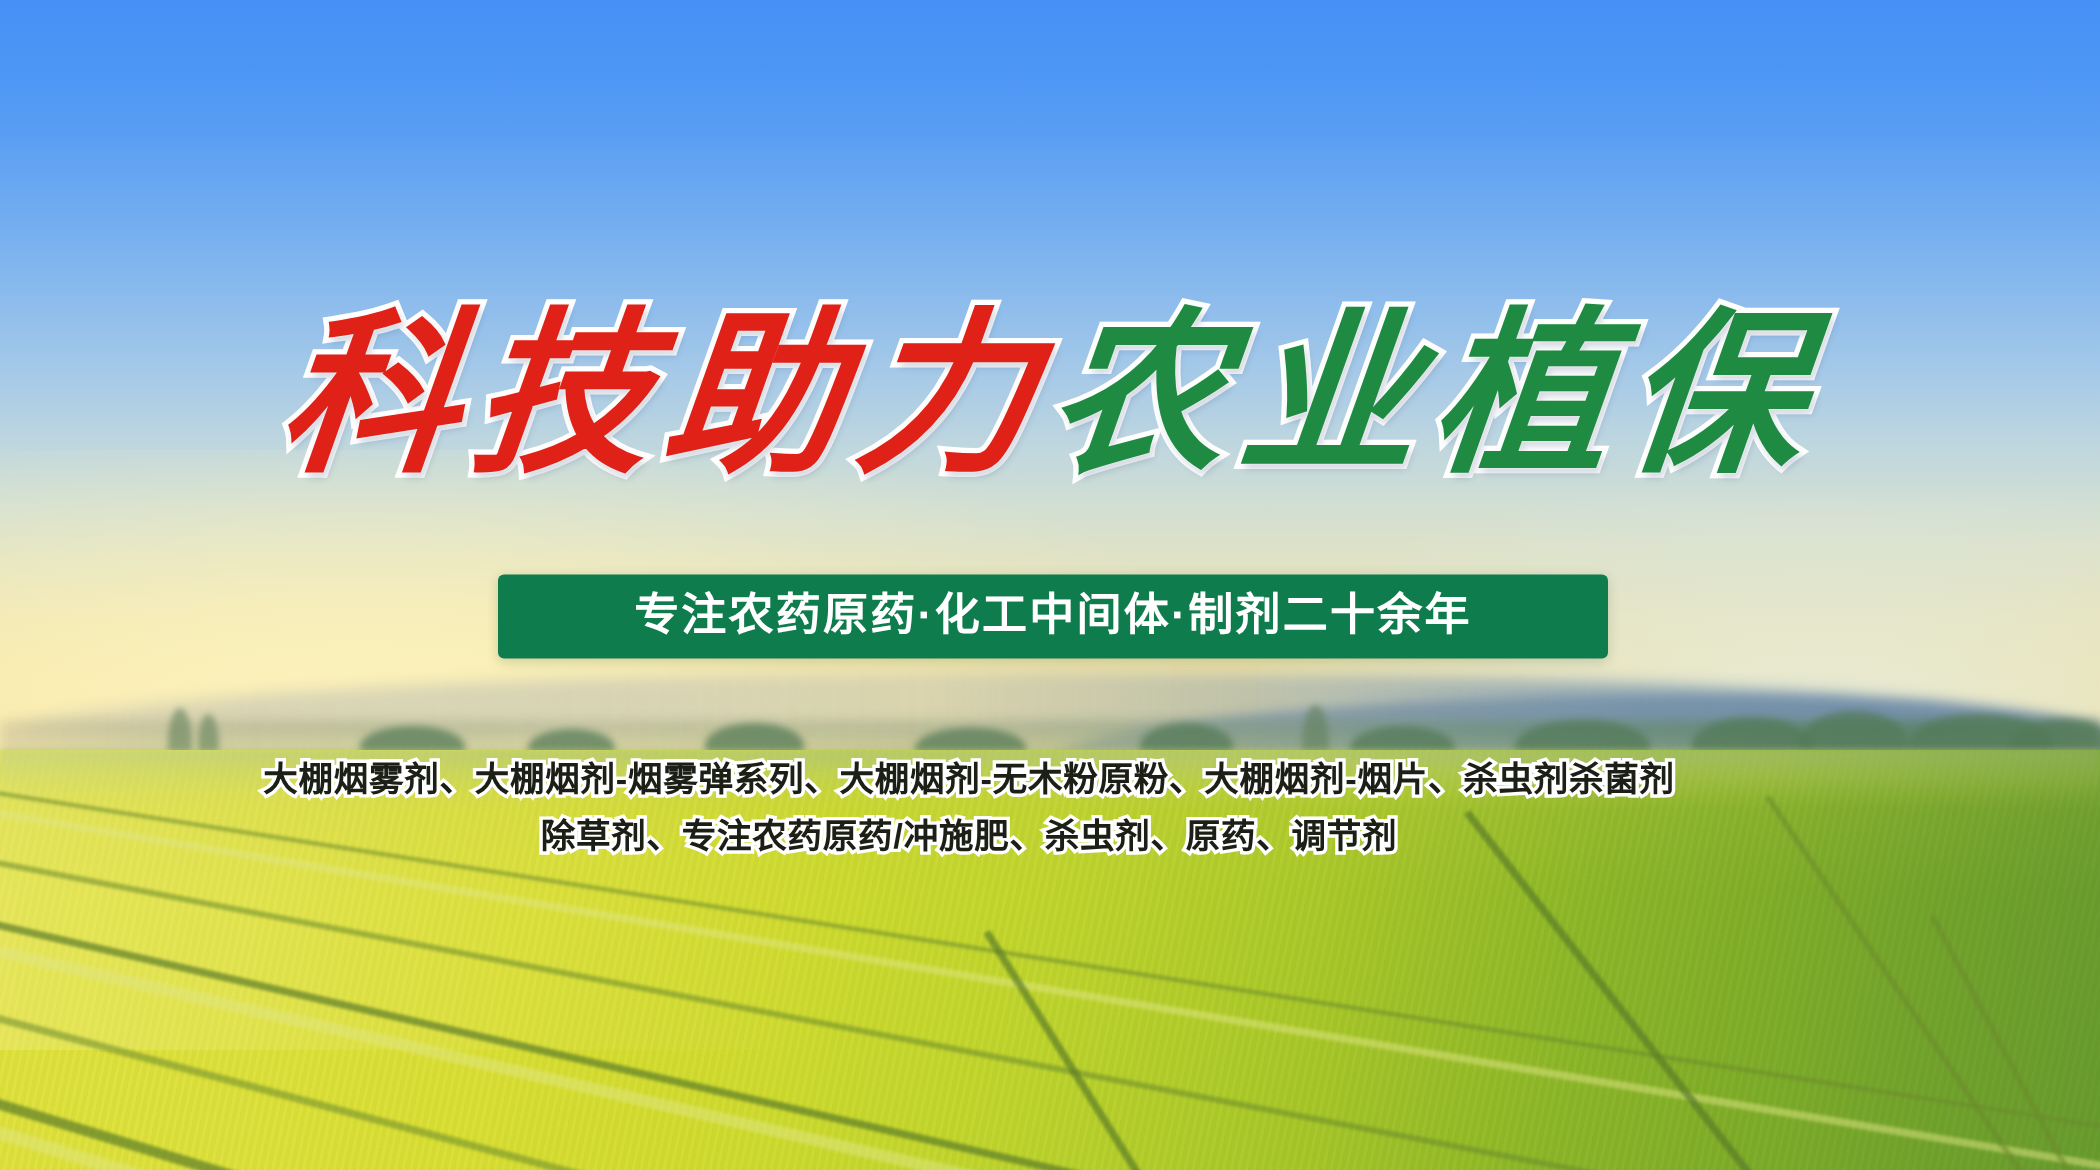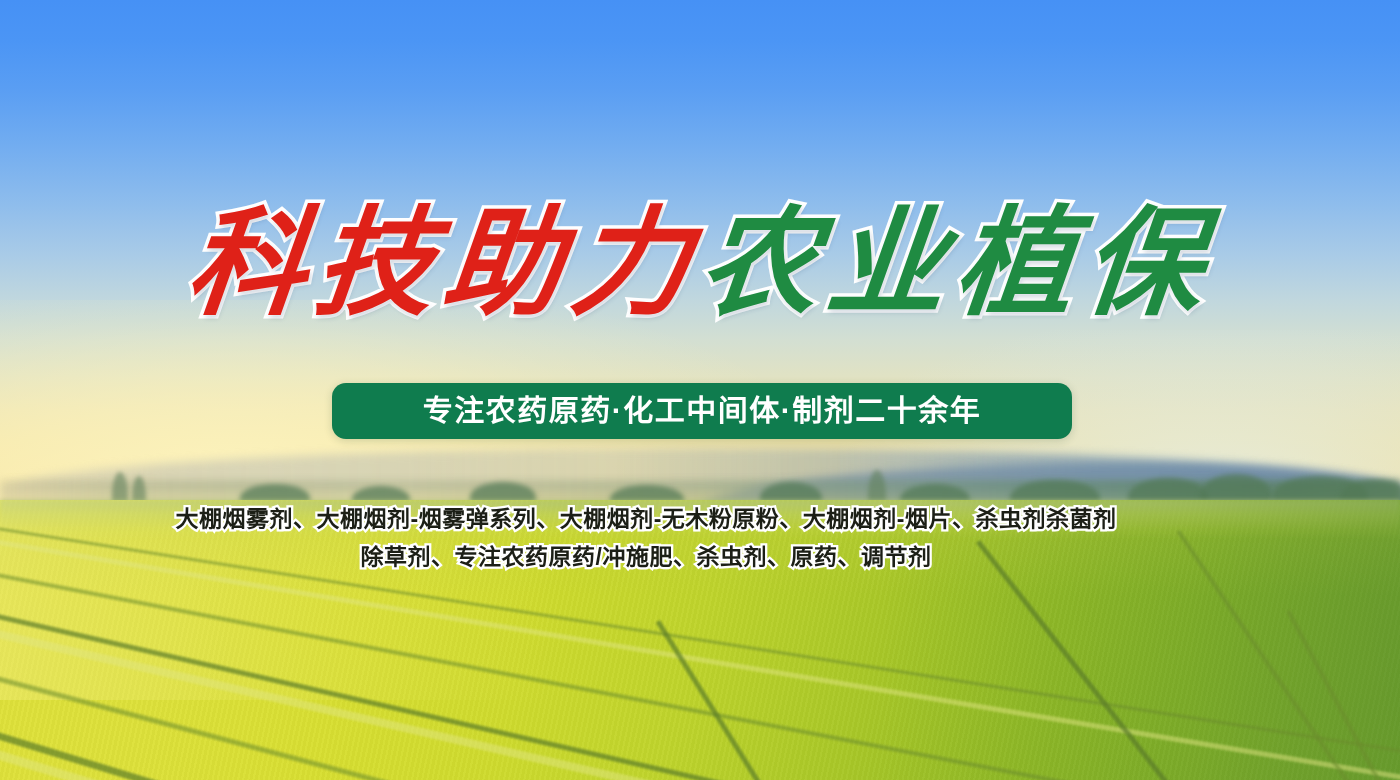--- a/index.html
+++ b/index.html
@@ -244,21 +244,21 @@
   .headline .seg.green{ color: #1f8b42; }
 
   
   .subpill {
     position: absolute;
     left: 332px;
     top: 383px;
     width: 740px;
     height: 56px;
     background: #0f7c4e;
-    border-radius: 14px;
+    border-radius: 4px;
     box-shadow: 0 2px 8px rgba(20,60,40,0.18);
     display: flex;
     align-items: center;
     justify-content: center;
   }
   .subpill-text {
     color: #ffffff;
     font-size: 30px;
     font-weight: 700;
     letter-spacing: 1.5px;

